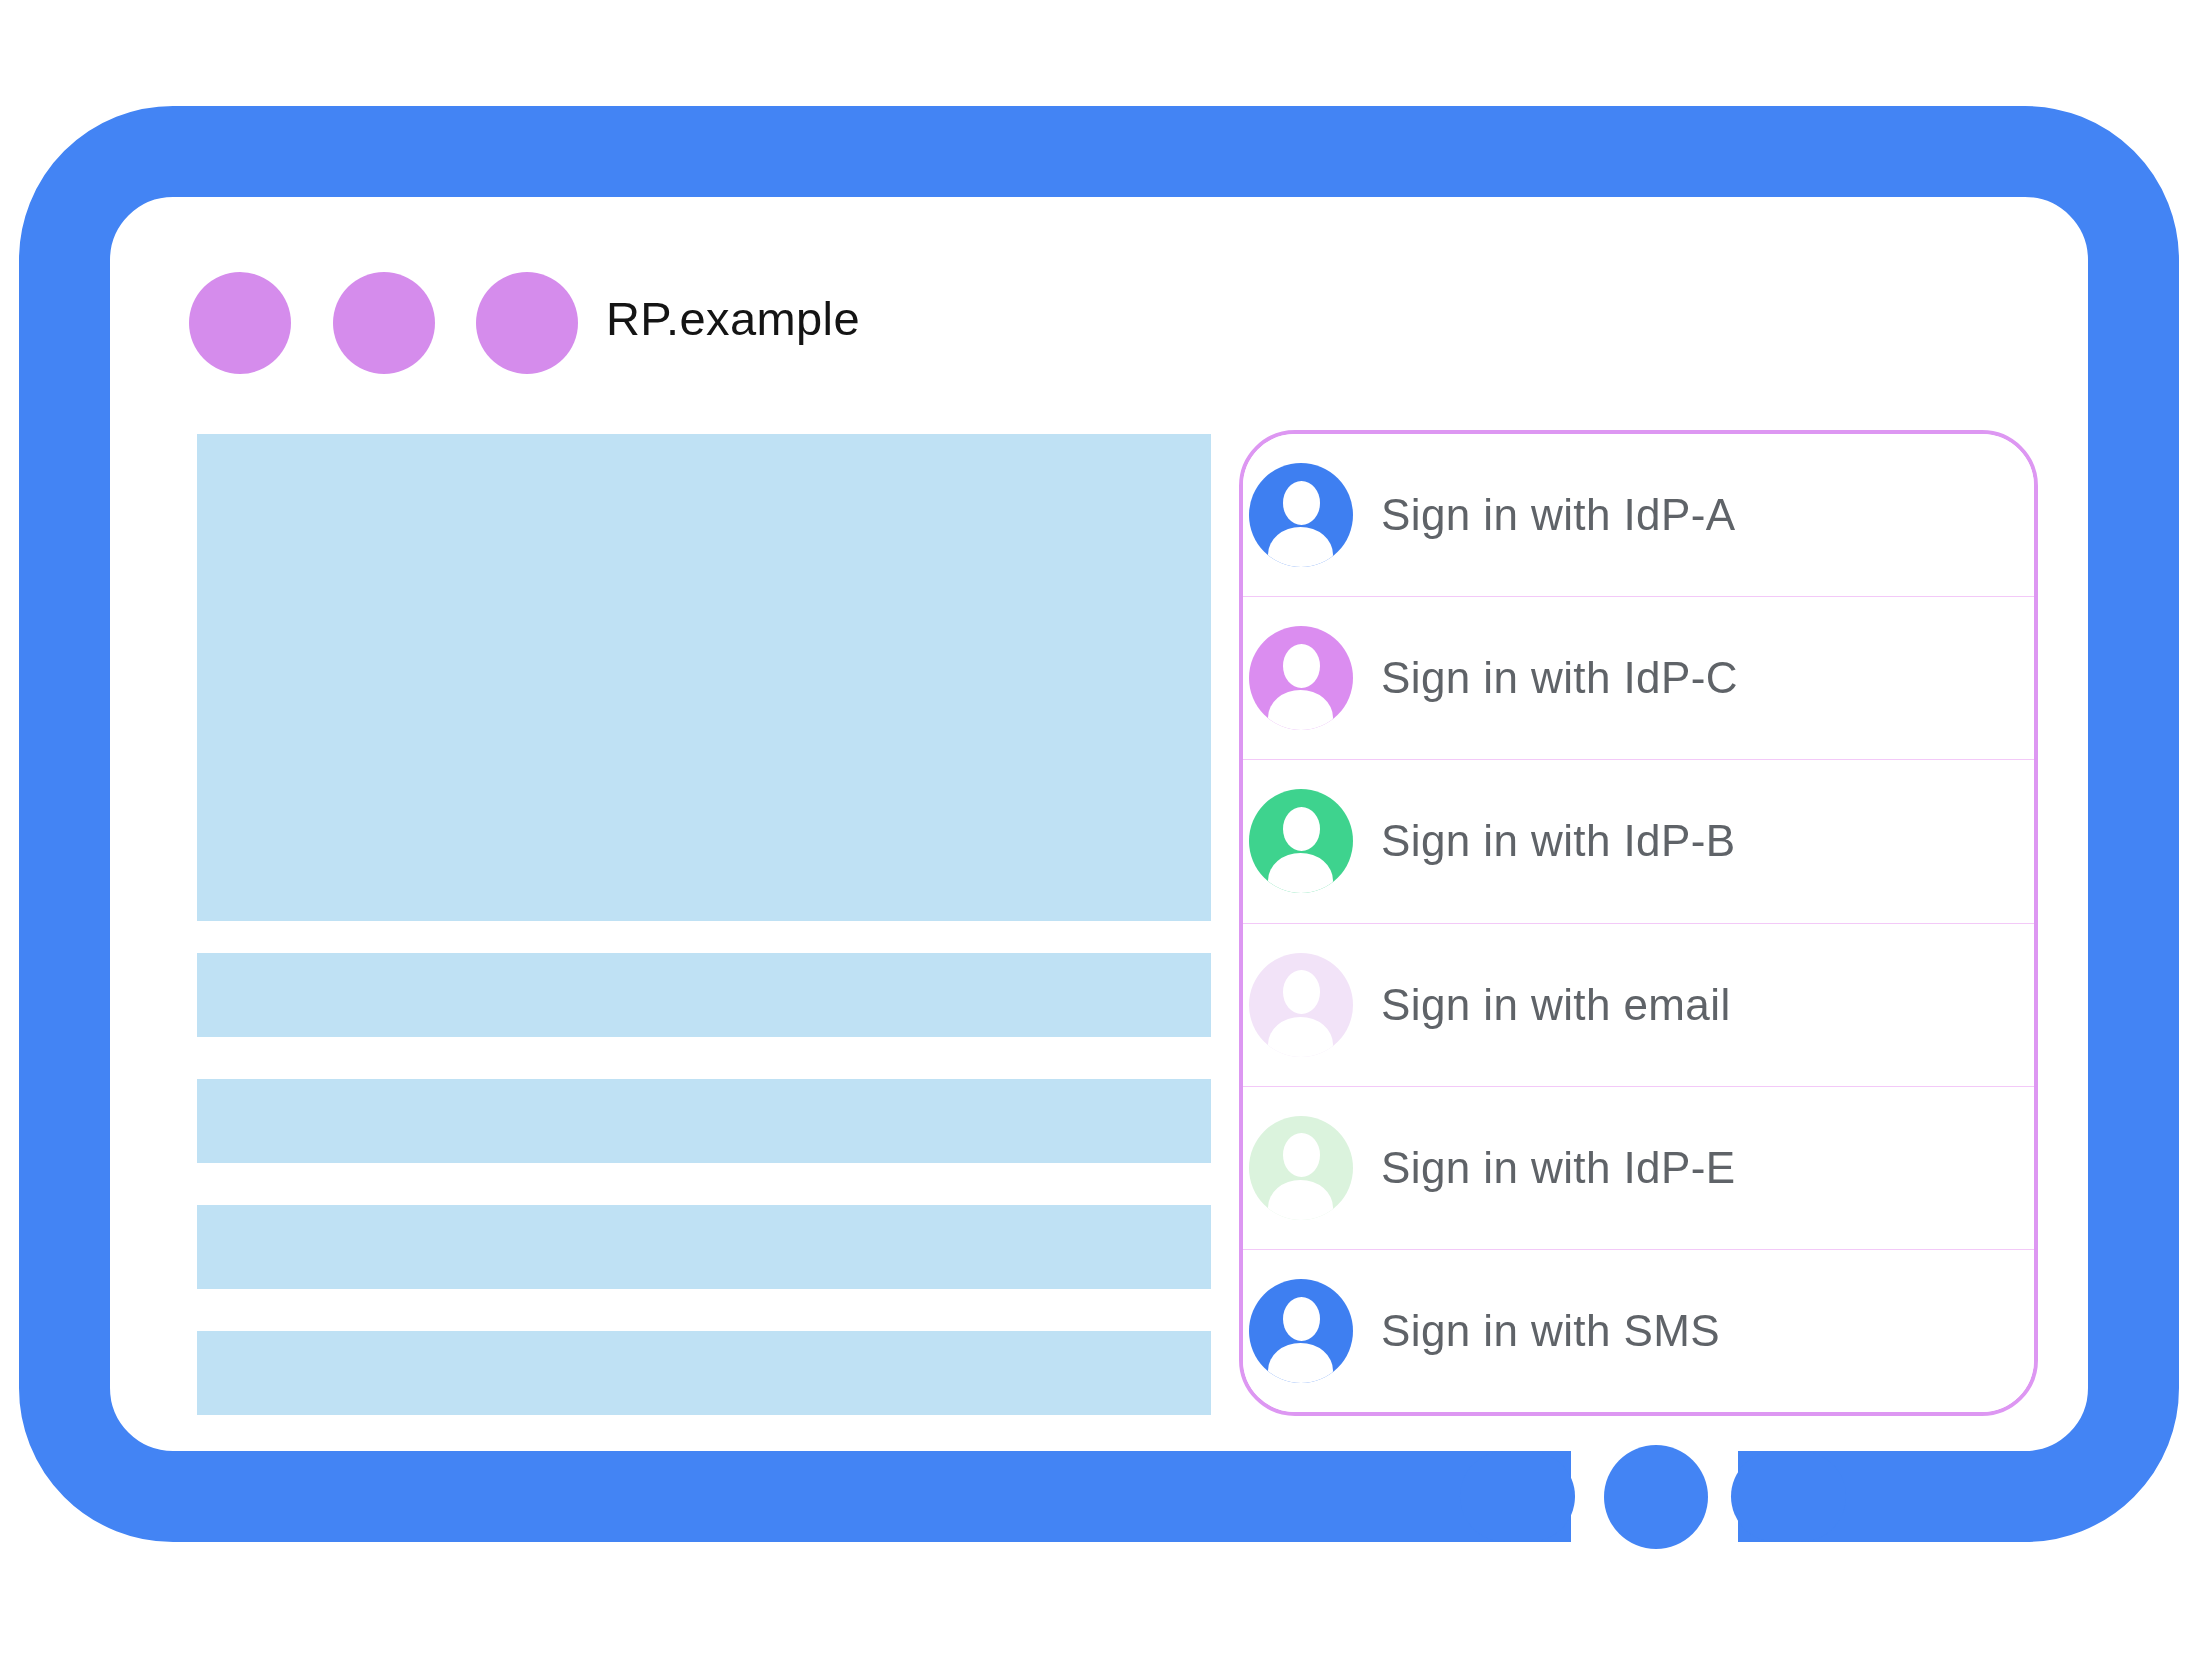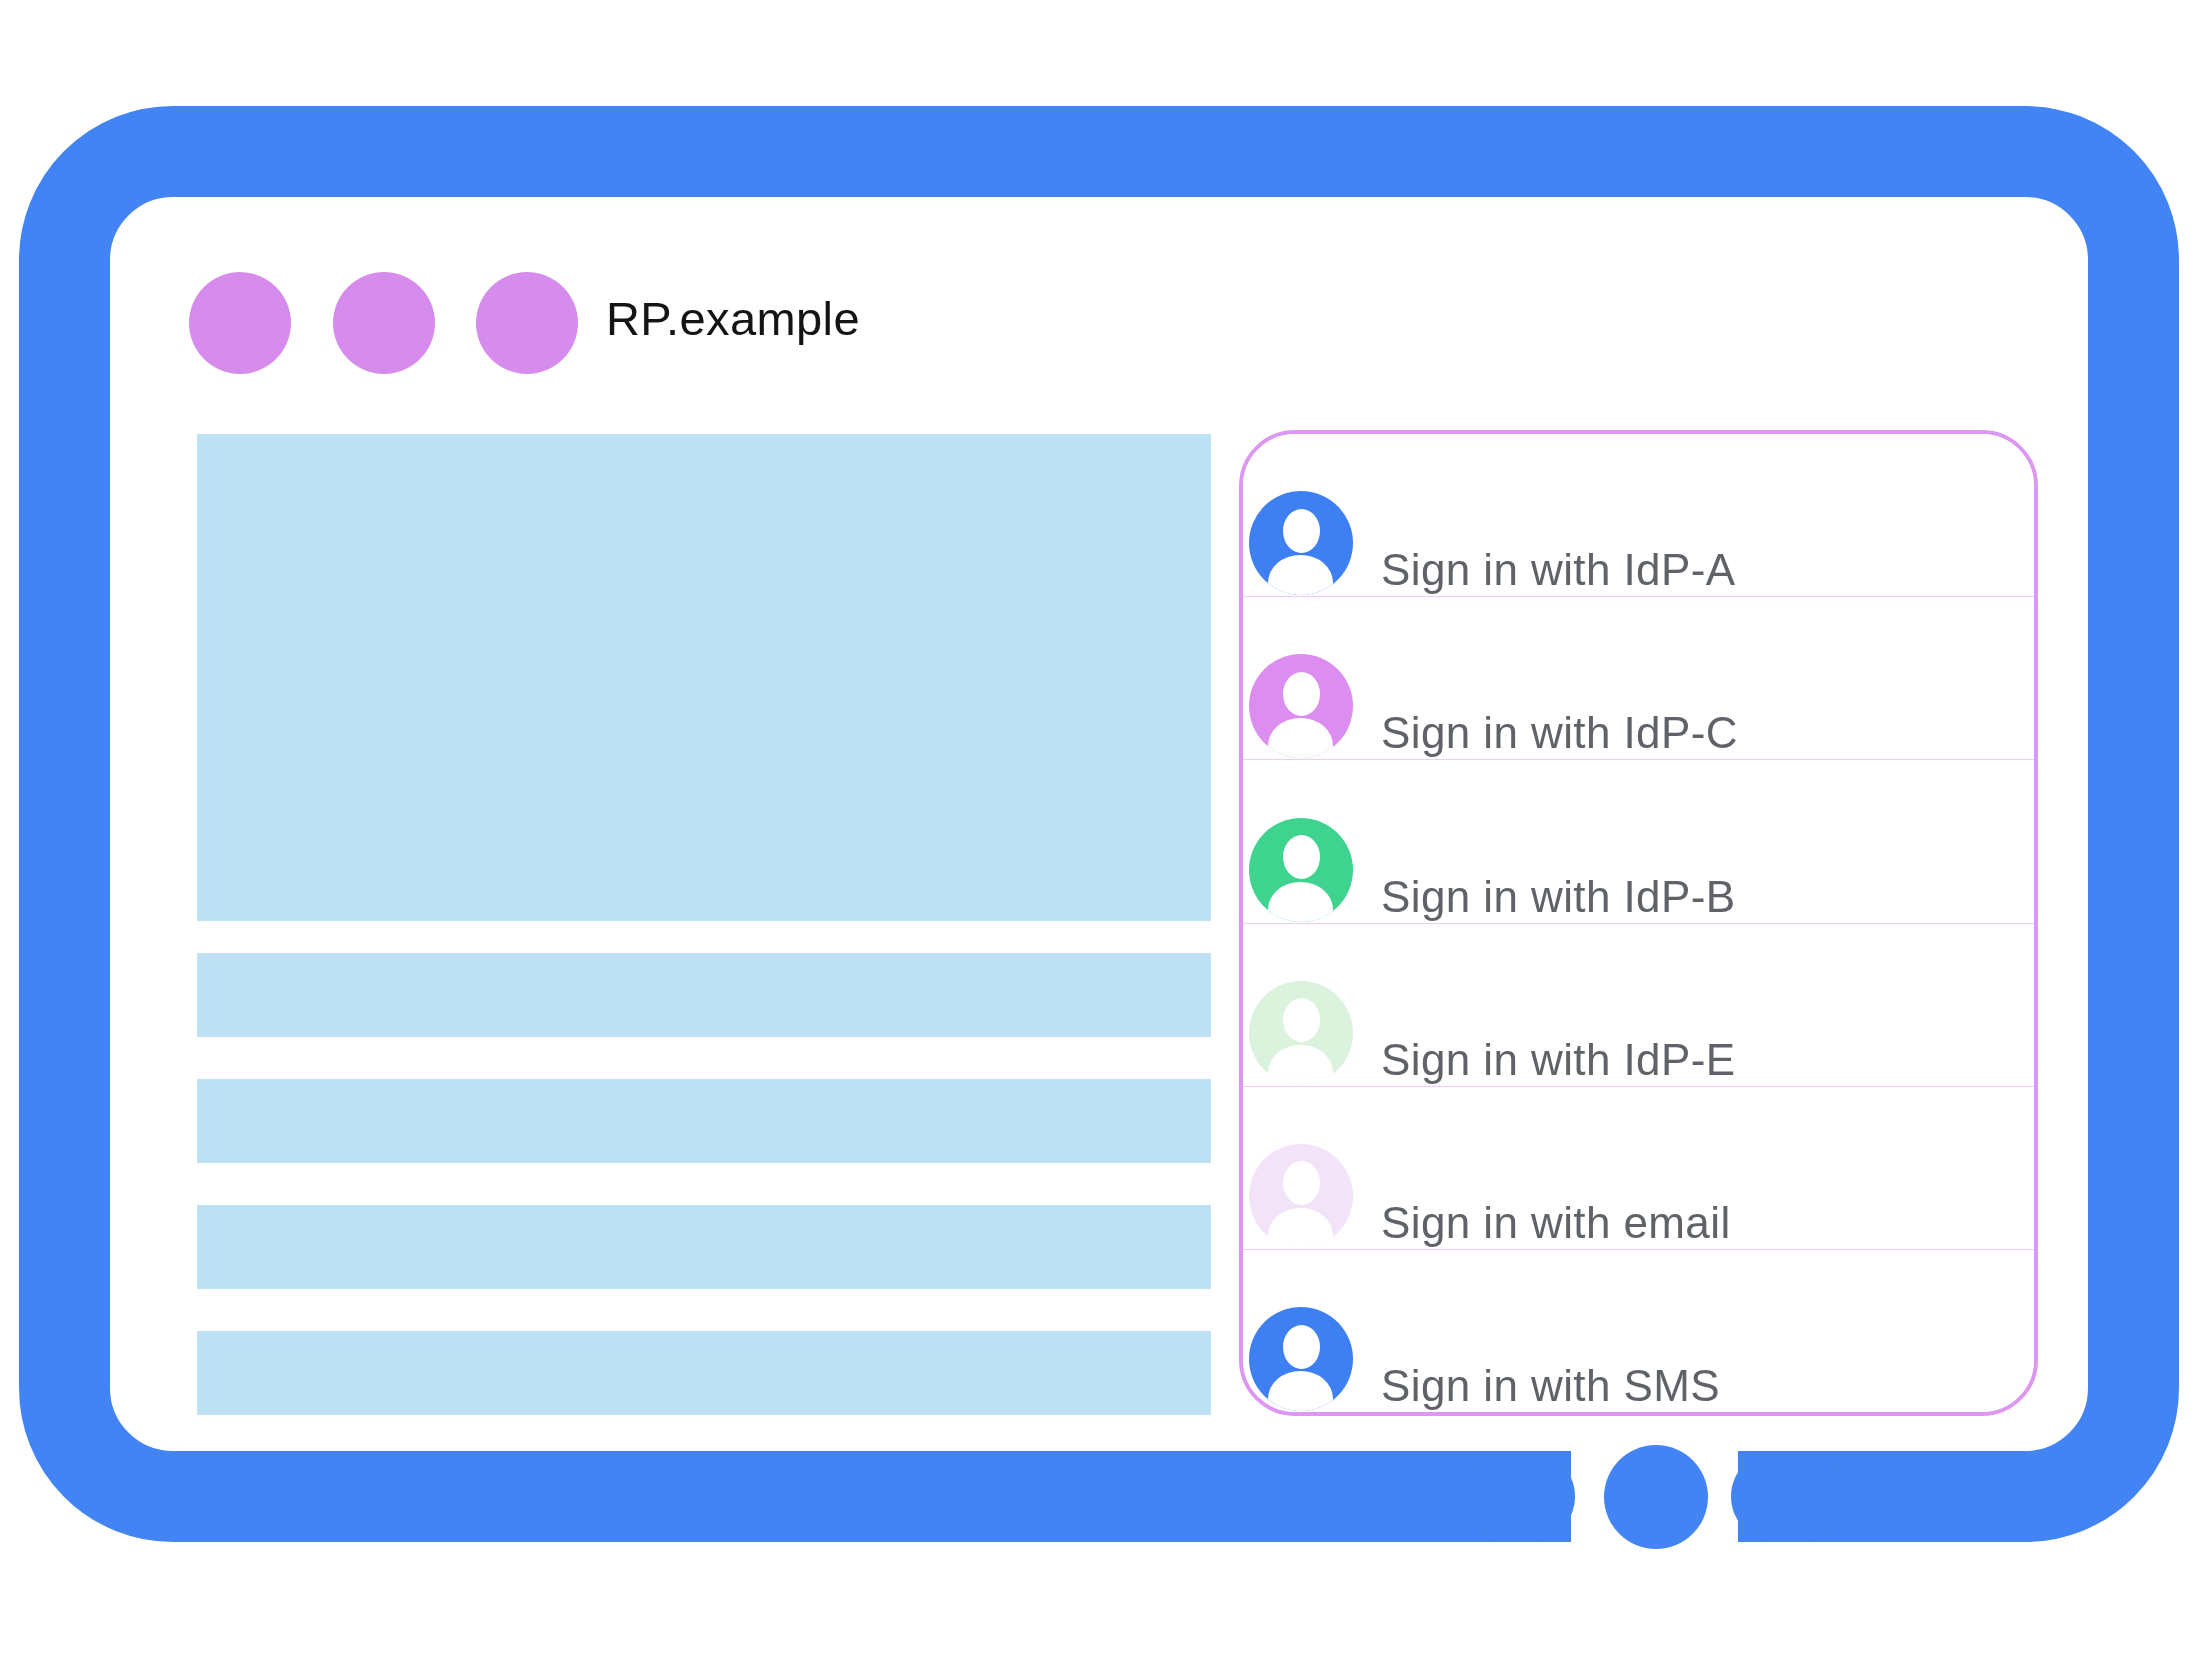--- a/index.html
+++ b/index.html
@@ -45,21 +45,21 @@
   .ph.l2{top:1079px;height:84px;}
   .ph.l3{top:1205px;height:84px;}
   .ph.l4{top:1331px;height:84px;}
   
   .signin-panel{
     position:absolute;left:1239px;top:430px;width:799px;height:986px;
     box-sizing:border-box;border:4.4px solid var(--panel-border);border-radius:56px;
     background:#ffffff;display:flex;flex-direction:column;overflow:hidden;
   }
   .signin-row{
-    flex:1;display:flex;align-items:flex-end;box-sizing:border-box;
+    flex:1;display:flex;align-items:center;box-sizing:border-box;
     background:#ffffff;border:none;cursor:pointer;text-align:left;
   }
   .signin-row + .signin-row{border-top:1.8px solid var(--panel-divider);}
   .avatar{
     position:relative;width:104px;height:104px;border-radius:50%;overflow:hidden;
     flex:0 0 auto;margin-right:28px;
   }
   .avatar .head{
     position:absolute;left:34px;top:17.6px;width:37px;height:44px;border-radius:50%;
     background:#ffffff;
@@ -115,33 +115,33 @@
   <button class="signin-row">
     <span class="avatar" style="background: rgb(62, 211, 142);">
       <span class="head"></span>
       <span class="body"></span>
     </span>
     <span class="signin-label">Sign in with IdP-B</span>
   </button>
 
 
   <button class="signin-row">
+    <span class="avatar" style="background: rgb(242, 227, 248);">
+      <span class="head"></span>
+      <span class="body"></span>
+    </span>
+    <span class="signin-label">Sign in with email</span>
+  </button>
+
+  <button class="signin-row">
     <span class="avatar" style="background: rgb(219, 243, 221);">
       <span class="head"></span>
       <span class="body"></span>
     </span>
     <span class="signin-label">Sign in with IdP-E</span>
-  </button>
-
-  <button class="signin-row">
-    <span class="avatar" style="background: rgb(242, 227, 248);">
-      <span class="head"></span>
-      <span class="body"></span>
-    </span>
-    <span class="signin-label">Sign in with email</span>
   </button>
 
   <button class="signin-row">
     <span class="avatar" style="background: rgb(62, 127, 241);">
       <span class="head"></span>
       <span class="body"></span>
     </span>
     <span class="signin-label">Sign in with SMS</span>
   </button>
 </div>

